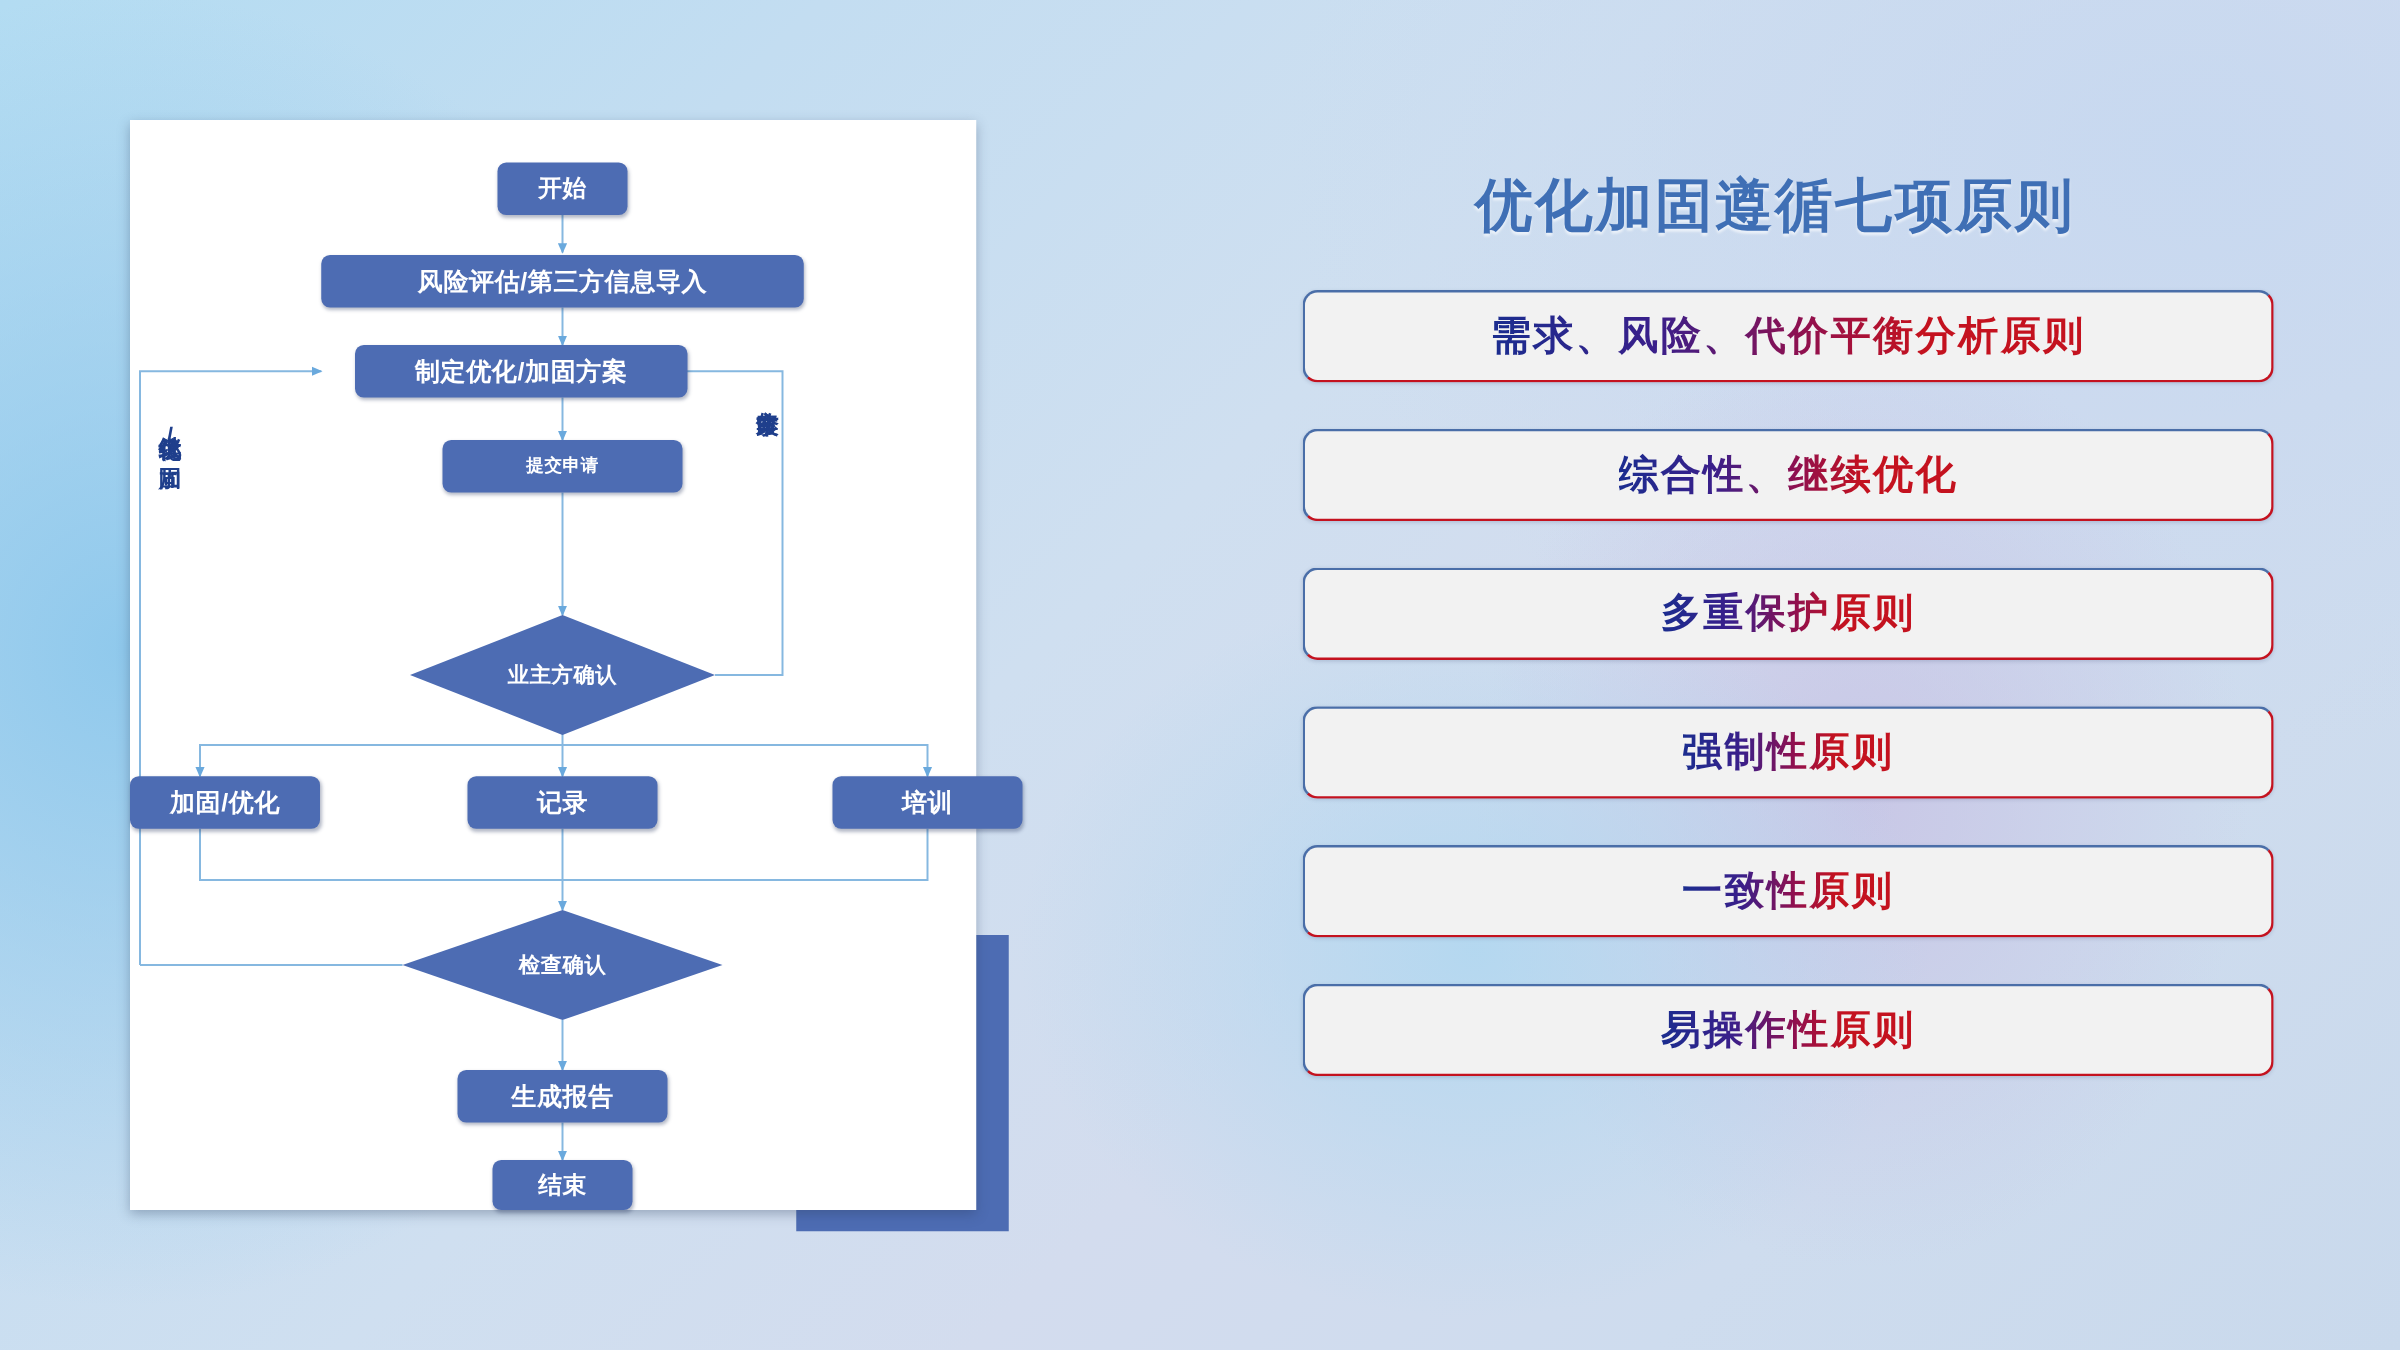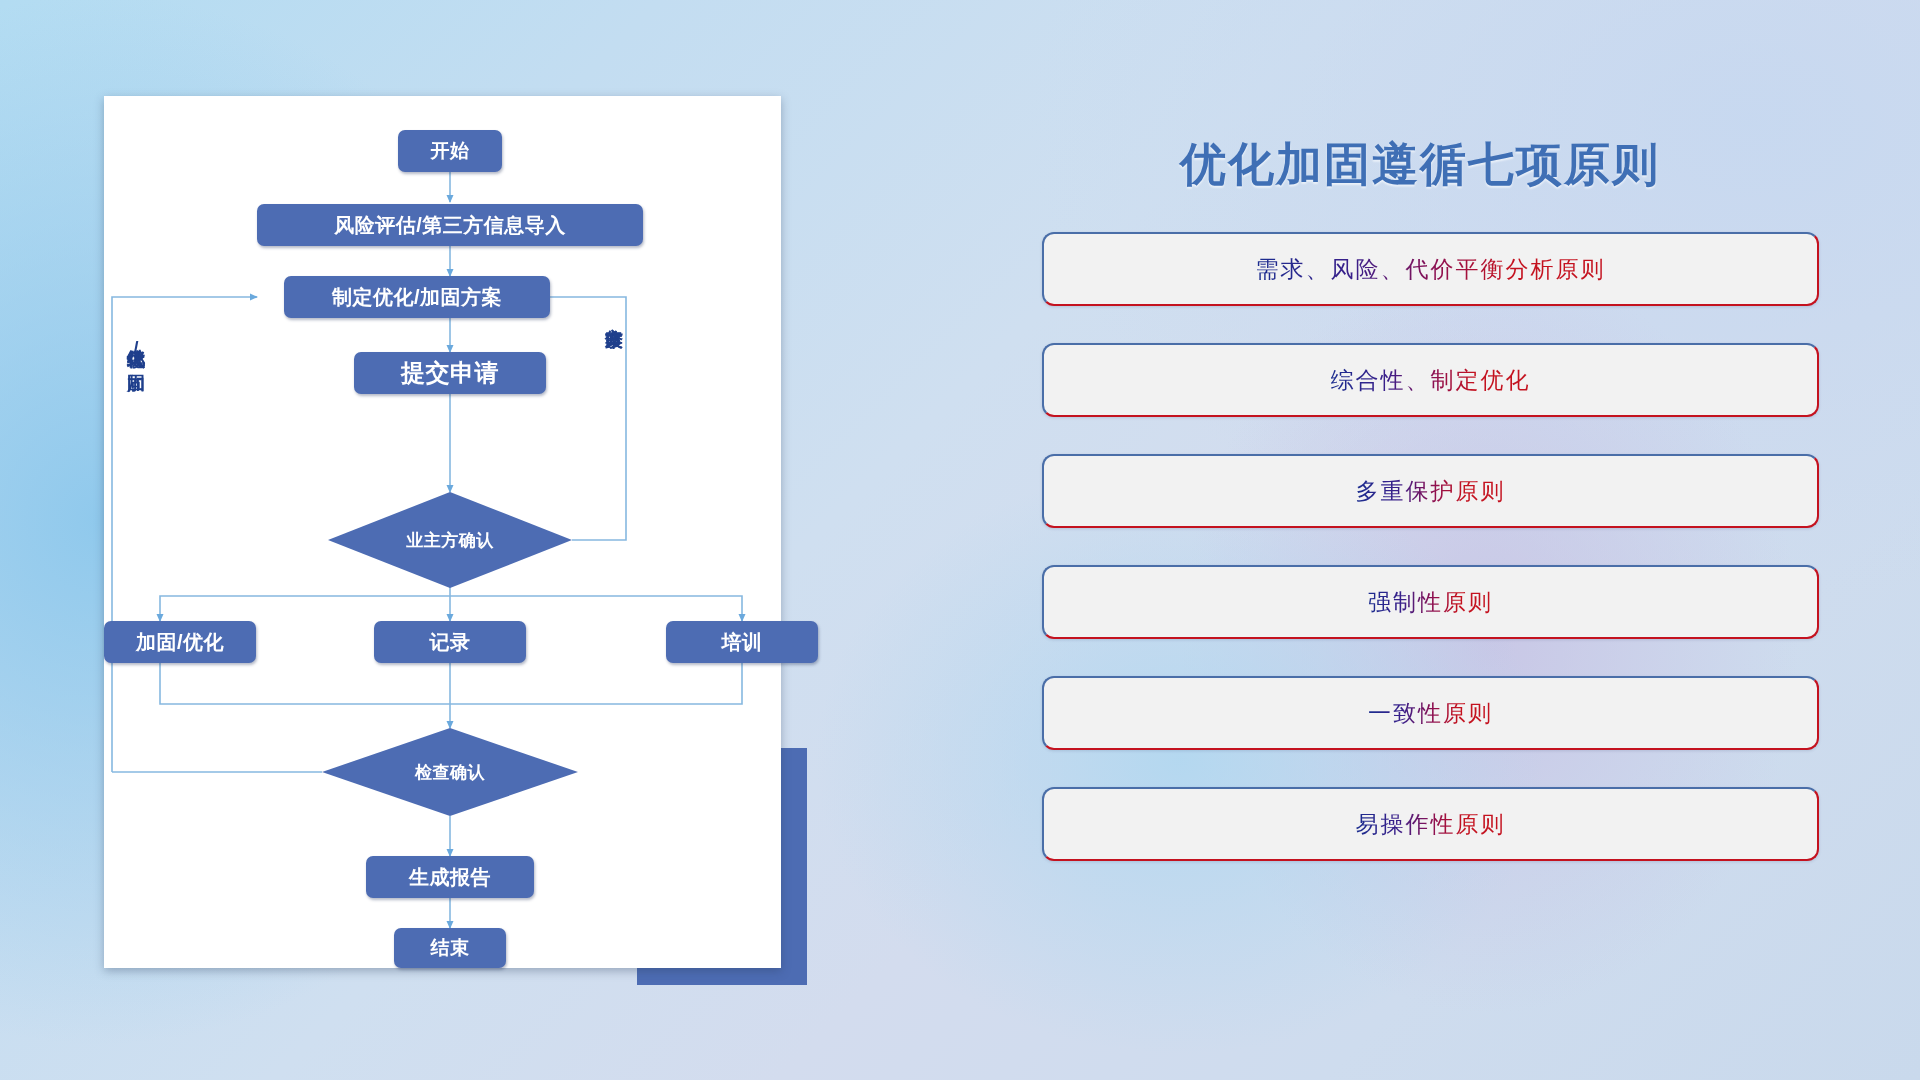--- a/index.html
+++ b/index.html
@@ -121,22 +121,22 @@
     border-left: 2px solid #4a6ea8;
     border-right: 2px solid #c4121f;
     border-bottom: 2px solid #c4121f;
     display: flex;
     align-items: center;
     justify-content: center;
     box-shadow: 0 1px 3px rgba(60,80,120,0.18);
   }
 
   .principle-text {
-    font-size: 23px;
-    font-weight: 400;
+    font-size: 32px;
+    font-weight: 700;
     letter-spacing: 2px;
     background: linear-gradient(90deg, #1b2d8f 0%, #3a1f8a 28%, #8e1050 52%, #c4121f 72%, #c4121f 100%);
     -webkit-background-clip: text;
     background-clip: text;
     color: transparent;
     -webkit-text-fill-color: transparent;
   }
 </style>
 </head>
 <body>
@@ -197,21 +197,21 @@
       </div>
 
       <div class="node" style="left:153px; top:108px; width:386px; height:42px; font-size:20px;">
         <span>风险评估/第三方信息导入</span>
       </div>
 
       <div class="node" style="left:180px; top:180px; width:266px; height:42px; font-size:20px;">
         <span>制定优化/加固方案</span>
       </div>
 
-      <div class="node" style="left:250px; top:256px; width:192px; height:42px; font-size:24px;">
+      <div class="node" style="left:250px; top:256px; width:192px; height:42px; font-size:14px;">
         <span>提交申请</span>
       </div>
 
       <div class="node" style="left:0px; top:525px; width:152px; height:42px; font-size:20px;">
         <span>加固/优化</span>
       </div>
 
       <div class="node" style="left:270px; top:525px; width:152px; height:42px; font-size:20px;">
         <span>记录</span>
       </div>
@@ -239,21 +239,21 @@
 
     <div id="panel-title">优化加固遵循七项原则</div>
 
     <div id="principle-list">
 
       <div class="principle-item">
         <span class="principle-text">需求、风险、代价平衡分析原则</span>
       </div>
 
       <div class="principle-item">
-        <span class="principle-text">综合性、制定优化</span>
+        <span class="principle-text">综合性、继续优化</span>
       </div>
 
 
       <div class="principle-item">
         <span class="principle-text">多重保护原则</span>
       </div>
 
       <div class="principle-item">
         <span class="principle-text">强制性原则</span>
       </div>

